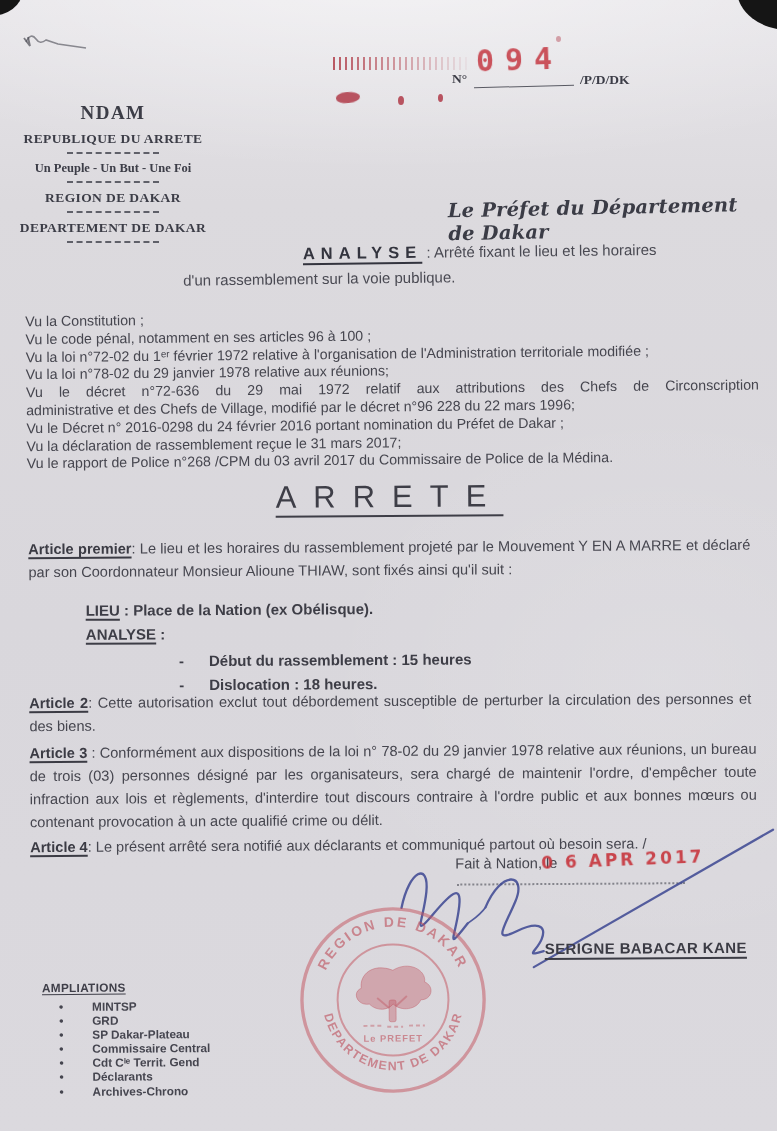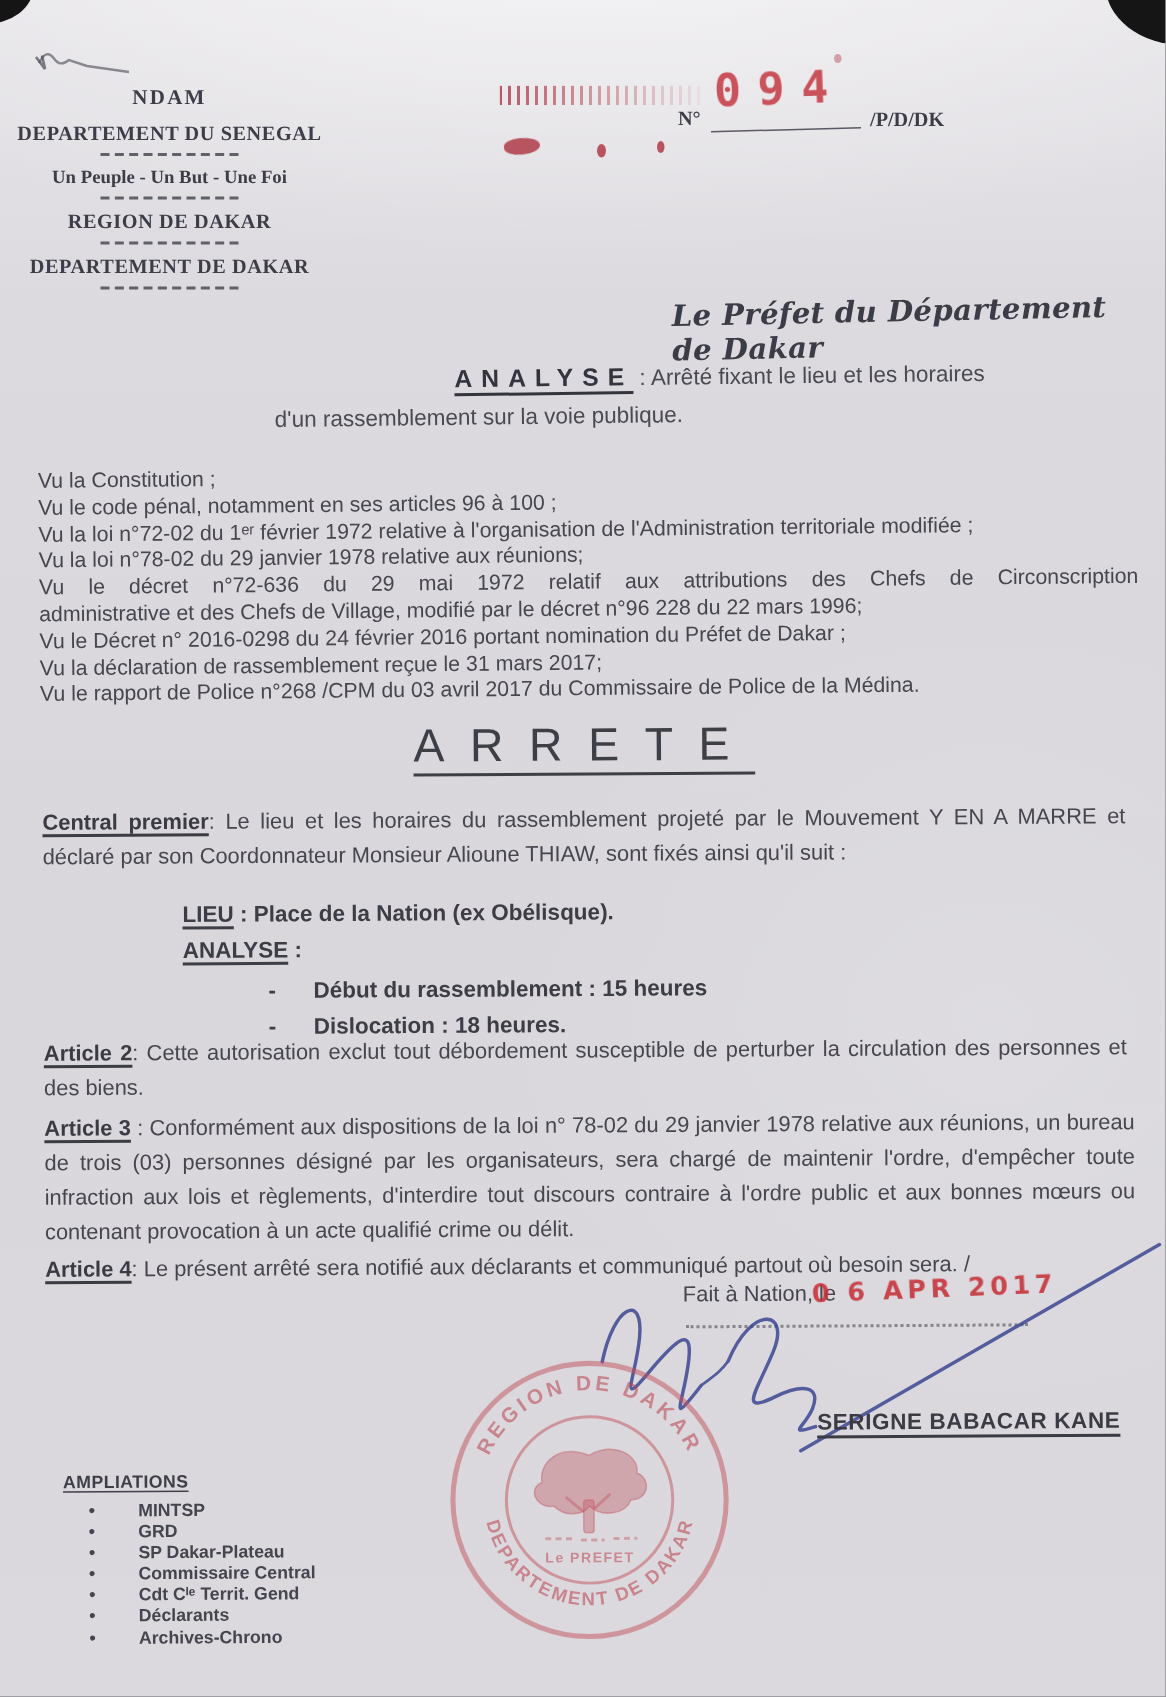--- a/index.html
+++ b/index.html
@@ -16,21 +16,21 @@
     color:#45454e;
   }
   
   .corner{position:absolute;background:#151515;}
   .corner.tl{left:-10px;top:-8px;width:32px;height:24px;border-bottom-right-radius:100%;}
   .corner.tr{right:-12px;top:-10px;width:52px;height:40px;border-bottom-left-radius:100%;}
 
   
   .hdr{position:absolute;left:8px;top:58px;width:210px;text-align:center;
        font-family:"Liberation Serif",serif;font-weight:700;color:#3c3d47;}
-  .hdr .annotation{font-size:14px;letter-spacing:1.5px;margin-bottom:7px;}
+  .hdr .annotation{font-size:19px;letter-spacing:1.5px;margin-bottom:7px;margin-top:44px;}
   .hdr .line{font-size:13.5px;letter-spacing:.4px;margin-bottom:5px;}
   .hdr .motto{font-size:12.5px;margin-bottom:5px;}
   .hdr .dashes{width:92px;height:0;border-top:2px dashed #4a4b55;margin:0 auto 7px auto;opacity:.85;}
 
   
   .ref{position:absolute;left:452px;top:44px;width:300px;height:60px;}
   .ref .no{position:absolute;left:0;top:27px;font-family:"Liberation Serif",serif;
            font-weight:700;font-size:13.5px;color:#3c3d47;}
   .ref .digits{position:absolute;left:24px;top:-2px;font-family:"DejaVu Sans Mono",monospace;
            font-weight:700;font-size:30px;letter-spacing:11px;color:rgba(196,55,66,.85);
@@ -84,21 +84,21 @@
   .art-label{font-weight:700;color:#3b3b44;text-decoration:underline;
       text-decoration-thickness:1.6px;text-underline-offset:3px;}
   .p1{position:absolute;left:27px;top:536px;width:722px;}
   .p2{position:absolute;left:27px;top:690px;width:722px;}
   .p3{position:absolute;left:27px;top:740px;width:727px;}
   .p4{position:absolute;left:27px;top:834px;width:727px;}
 
   
   .venue{position:absolute;left:84px;top:600px;width:600px;font-size:15px;font-weight:700;color:#3d3d46;}
   .venue .vl{margin-bottom:7px;line-height:17px;}
-  .venue .u{text-decoration:underline;text-decoration-thickness:1.6px;text-underline-offset:3px;margin-left:36px;}
+  .venue .u{text-decoration:underline;text-decoration-thickness:1.6px;text-underline-offset:3px;}
   .venue .sched{margin:10px 0 0 93px;line-height:17px;}
   .venue .sched .dash{display:inline-block;width:30px;}
   .venue .sched+.sched{margin-top:7px;}
 
   
   .dateline{position:absolute;left:452px;top:856px;width:310px;font-size:14.6px;color:#46464f;}
   .dateline .leader{display:inline-block;width:228px;height:12px;
       border-bottom:2.2px dotted #84848c;margin-left:2px;}
   .date-stamp{position:absolute;left:86px;top:-5px;font-family:"DejaVu Sans",sans-serif;
       font-weight:700;font-size:17px;letter-spacing:3px;color:rgba(198,48,56,.88);
@@ -130,21 +130,21 @@
   <div class="corner tl"></div>
   <div class="corner tr"></div>
 
   <svg class="pen-mark" width="90" height="40">
     <path d="M8,18 q5,-10 10,-3 q4,6 10,1 l12,4 l28,4" fill="none" stroke="#55555d" stroke-width="1.6" opacity=".65"></path>
     <path d="M6,14 l6,8 l-2,-9" fill="none" stroke="#4a4a52" stroke-width="1.8" opacity=".7"></path>
   </svg>
 
   <div class="hdr">
     <div class="annotation">NDAM</div>
-    <div class="line">DEPARTEMENT DU SENEGAL</div>
+    <div class="line">REPUBLIQUE DU ARRETE</div>
     <div class="dashes"></div>
     <div class="motto">Un Peuple - Un But - Une Foi</div>
     <div class="dashes"></div>
     <div class="line">REGION DE DAKAR</div>
     <div class="dashes"></div>
     <div class="line">DEPARTEMENT DE DAKAR</div>
     <div class="dashes"></div>
   </div>
 
   <div class="redmark-row"></div>
@@ -182,21 +182,21 @@
       <div class="ln">Vu le Décret n° 2016-0298 du 24 février 2016 portant nomination du Préfet de Dakar ;</div>
       <div class="ln">Vu la déclaration de rassemblement reçue le 31 mars 2017;</div>
       <div class="ln">Vu le rapport de Police n°268 /CPM du 03  avril 2017 du Commissaire de Police de la Médina.</div>
     </div>
 
     <div class="decree-title">
       <span>ARRETE</span>
     </div>
 
     <div class="para p1">
-      <span class="art-label">Central premier</span><span>: Le lieu et les horaires du rassemblement projeté par le Mouvement Y EN A MARRE et déclaré par son Coordonnateur Monsieur Alioune THIAW, sont fixés ainsi qu'il suit :</span>
+      <span class="art-label">Article premier</span><span>: Le lieu et les horaires du rassemblement projeté par le Mouvement Y EN A MARRE et déclaré par son Coordonnateur Monsieur Alioune THIAW, sont fixés ainsi qu'il suit :</span>
     </div>
 
     <div class="venue">
       <div class="vl">
         <span class="u">LIEU</span><span> : Place de la Nation (ex Obélisque).</span>
       </div>
       <div class="vl">
         <span class="u">ANALYSE</span><span> :</span>
       </div>
       <div class="sched">

